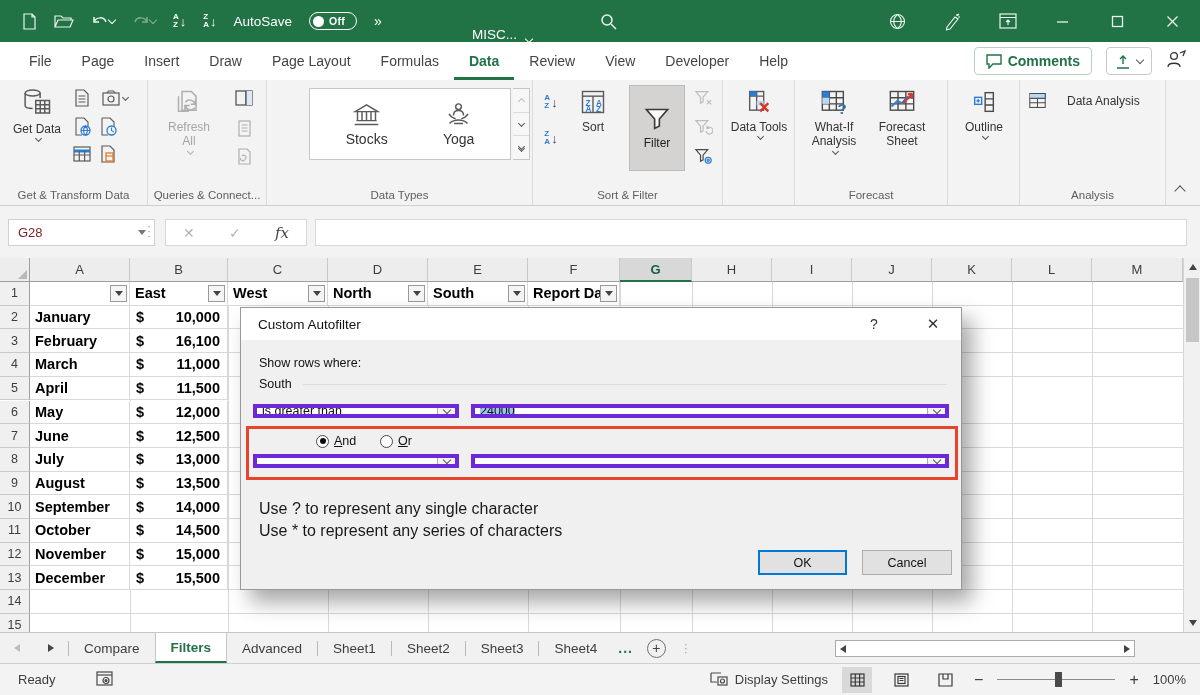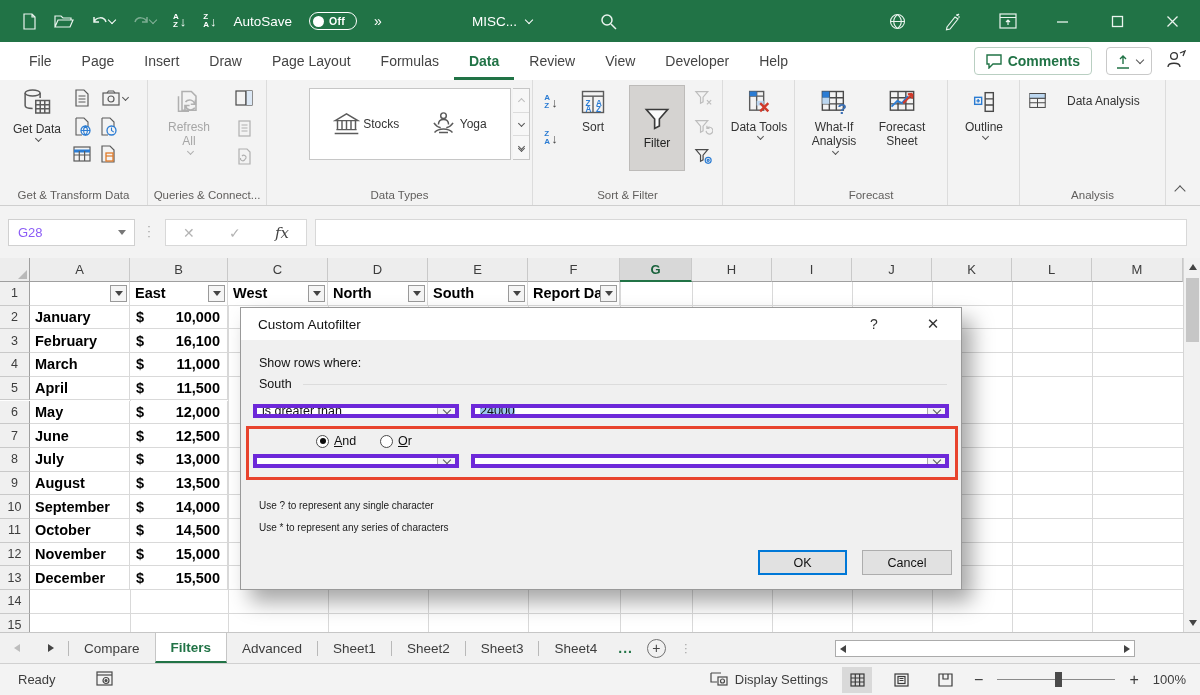--- a/index.html
+++ b/index.html
@@ -11,21 +11,21 @@
   
   .titlebar{position:absolute;left:0;top:0;width:1200px;height:42px;background:#217346;color:#fff}
   .qat{position:absolute;left:22px;top:0;height:42px;display:flex;align-items:center;gap:17px}
   .tbtn{display:flex;align-items:center;justify-content:center;height:30px;cursor:default}
   .sortstack{display:flex;flex-direction:column;font-size:8px;font-weight:bold;line-height:8px;color:#fff}
   .sortarrow{font-size:13px;margin-left:1px;color:#fff}
   .dim{opacity:.45}
   .pill{width:48px;height:18px;border:1px solid #fff;border-radius:10px;display:flex;align-items:center;padding:0 5px 0 3px;gap:5px}
   .pillknob{width:11px;height:11px;border-radius:50%;background:#fff}
   .pilltxt{font-size:10.5px;font-weight:bold;letter-spacing:.2px}
-  .docname{position:absolute;left:472px;top:0;height:42px;display:flex;align-items:center;gap:9px;font-size:13.5px}
+  .docname{position:absolute;left:472px;top:0;height:42px;display:flex;align-items:flex-end;gap:9px;font-size:13.5px}
   .searchwrap{position:absolute;left:600px;top:0;height:42px;display:flex;align-items:center}
   .winctl{position:absolute;right:0;top:0;height:42px;display:flex;align-items:center}
   .winctl>div{width:55px;height:42px;display:flex;align-items:center;justify-content:center}
   .chev{width:6px;height:6px;border-right:1.4px solid #fff;border-bottom:1.4px solid #fff;transform:rotate(45deg);margin-top:-3px}
   .chevd{width:6px;height:6px;border-right:1.4px solid #555;border-bottom:1.4px solid #555;transform:rotate(45deg);margin-top:-3px}
 
   
   .tabrow{position:absolute;left:0;top:42px;width:1200px;height:38px;background:#fff;display:flex;align-items:center;padding-left:14px}
   .rtab{padding:0 15px;height:38px;display:flex;align-items:center;font-size:14px;color:#444}
   .rtab.active{color:#217346;font-weight:bold;border-bottom:3px solid #217346;padding-top:3px}
@@ -34,30 +34,30 @@
   .sharebtn{border:1px solid #c9c9c9;border-radius:4px;height:28px;display:flex;align-items:center;gap:6px;padding:0 8px;background:#fff}
 
   
   .ribbon{position:absolute;left:0;top:80px;width:1200px;height:126px;background:#f3f3f3;border-bottom:1px solid #cfcfcf}
   .group{position:absolute;top:0;height:125px;border-right:1px solid #dcdcdc}
   .glabel{position:absolute;bottom:4px;left:0;right:0;text-align:center;font-size:11.5px;color:#605e5c;white-space:nowrap;overflow:hidden}
   .bigbtn{position:absolute;display:flex;flex-direction:column;align-items:center;gap:4px;font-size:12px;color:#333;text-align:center;line-height:1.2;width:58px}
   .graytxt{color:#a6a6a6}
   .smallico{position:absolute;width:20px;height:20px;display:flex;align-items:center;justify-content:center}
   .gallery{position:absolute;left:42px;top:8px;width:202px;height:72px;background:#fff;border:1px solid #c6c6c6;display:flex;align-items:center;justify-content:space-around;padding:0 8px}
-  .gitem{display:flex;flex-direction:row;align-items:center;gap:3px;font-size:12px;color:#333}
+  .gitem{display:flex;flex-direction:column;align-items:center;gap:3px;font-size:14px;color:#333}
   .gscroll{position:absolute;left:246px;top:8px;width:17px;height:72px;border:1px solid #c6c6c6;border-left:none;background:#f7f7f7;display:flex;flex-direction:column}
   .gscroll>div{flex:1;display:flex;align-items:center;justify-content:center;border-bottom:1px solid #dcdcdc}
   .filterbtn{position:absolute;left:96px;top:5px;width:56px;height:86px;background:#d5d3d1;border:1px solid #bdbbb9;display:flex;flex-direction:column;align-items:center;justify-content:center;gap:5px;font-size:12px;color:#222}
   .minichev{width:5px;height:5px;border-right:1.3px solid #555;border-bottom:1.3px solid #555;transform:rotate(45deg);display:inline-block;margin-left:3px;margin-top:-2px}
   .collapse{position:absolute;right:16px;bottom:10px;width:8px;height:8px;border-left:1.5px solid #555;border-top:1.5px solid #555;transform:rotate(45deg)}
 
   
   .fbar{position:absolute;left:0;top:206px;width:1200px;height:52px;background:#f3f3f3}
-  .namebox{position:absolute;left:8px;top:13px;width:127px;height:27px;background:#fff;border:1px solid #d0d0d0;display:flex;align-items:center;font-size:13px;color:#8b5cf6;padding-left:9px}
+  .namebox{position:absolute;left:8px;top:13px;width:147px;height:27px;background:#fff;border:1px solid #d0d0d0;display:flex;align-items:center;font-size:13px;color:#7f1d1d;padding-left:9px}
   .nbchev{position:absolute;right:8px;width:0;height:0;border-left:4px solid transparent;border-right:4px solid transparent;border-top:5px solid #777}
   .fnbox{position:absolute;left:165px;top:13px;width:142px;height:27px;background:#fff;border:1px solid #d8d8d8;display:flex;align-items:center;justify-content:space-around;color:#9a9a9a}
   .ffield{position:absolute;left:315px;top:13px;width:872px;height:27px;background:#fff;border:1px solid #d8d8d8}
   .fdots{position:absolute;left:147px;top:18px;color:#9a9a9a;font-size:12px;letter-spacing:1px;line-height:5px;display:flex;flex-direction:column;align-items:center}
   .fxlbl{font-family:"DejaVu Serif",serif;font-style:italic;font-size:15px;color:#444}
 
   
   .grid{position:absolute;left:0;top:258px;width:1200px;height:374px;background:#fff;overflow:hidden}
   .corner{position:absolute;left:0;top:0;width:30px;height:24px;background:#ededed;border-right:1px solid #9f9f9f;border-bottom:1px solid #9f9f9f}
   .corner::after{content:"";position:absolute;right:2px;bottom:2px;border-left:9px solid transparent;border-bottom:9px solid #b9b9b9}
@@ -93,21 +93,21 @@
   .dhelp{position:absolute;right:72px;top:0;width:30px;height:32px;display:flex;align-items:center;justify-content:center;font-size:14px;color:#333}
   .dclose{position:absolute;right:8px;top:0;width:40px;height:32px;display:flex;align-items:center;justify-content:center;font-size:15px;color:#333}
   .combo{position:absolute;height:14px;background:#fff;border:4px solid #6d28d9;display:flex;align-items:stretch}
   .combo .ctxt{flex:1;display:flex;align-items:center;padding-left:5px;font-size:12.5px;overflow:hidden;white-space:nowrap}
   .combo .cdd{width:18px;border-left:1px solid #a9a9a9;background:#f3f3f3;display:flex;align-items:center;justify-content:center}
   .selblue{background:#9cc5ee}
   .redbox{position:absolute;left:5px;top:118px;width:712px;height:54px;border:3px solid #e8432d}
   .radio{width:13px;height:13px;border:1px solid #4a4a4a;border-radius:50%;background:#fff;display:inline-flex;align-items:center;justify-content:center;margin-right:5px}
   .radio.on::after{content:"";width:6px;height:6px;border-radius:50%;background:#0b0b0b}
   .uline{text-decoration:underline}
-  .hinttxt{position:absolute;left:18px;font-size:10px;color:#1a1a1a}
+  .hinttxt{position:absolute;left:18px;font-size:16px;color:#1a1a1a}
   .dbtn{position:absolute;top:242px;height:25px;display:flex;align-items:center;justify-content:center;font-size:12.5px;background:#e1e1e1}
   .dbtn.ok{left:517px;width:89px;border:2px solid #0078d7}
   .dbtn.cancel{left:621px;width:90px;border:1px solid #adadad}
 
   
   .sheetbar{position:absolute;left:0;top:632px;width:1200px;height:31px;background:#f1f1f1;border-top:1px solid #c6c6c6;display:flex;align-items:center}
   .snav{width:34px;height:100%;display:flex;align-items:center;justify-content:center}
   .ssep{width:1px;height:15px;background:#b9b9b9}
   .stab{height:100%;display:flex;align-items:center;padding:0 15px;font-size:13.5px;color:#3d3d3d}
   .stab.active{background:#fff;color:#217346;font-weight:bold;border-bottom:2.5px solid #217346;border-left:1px solid #c6c6c6;border-right:1px solid #c6c6c6}

